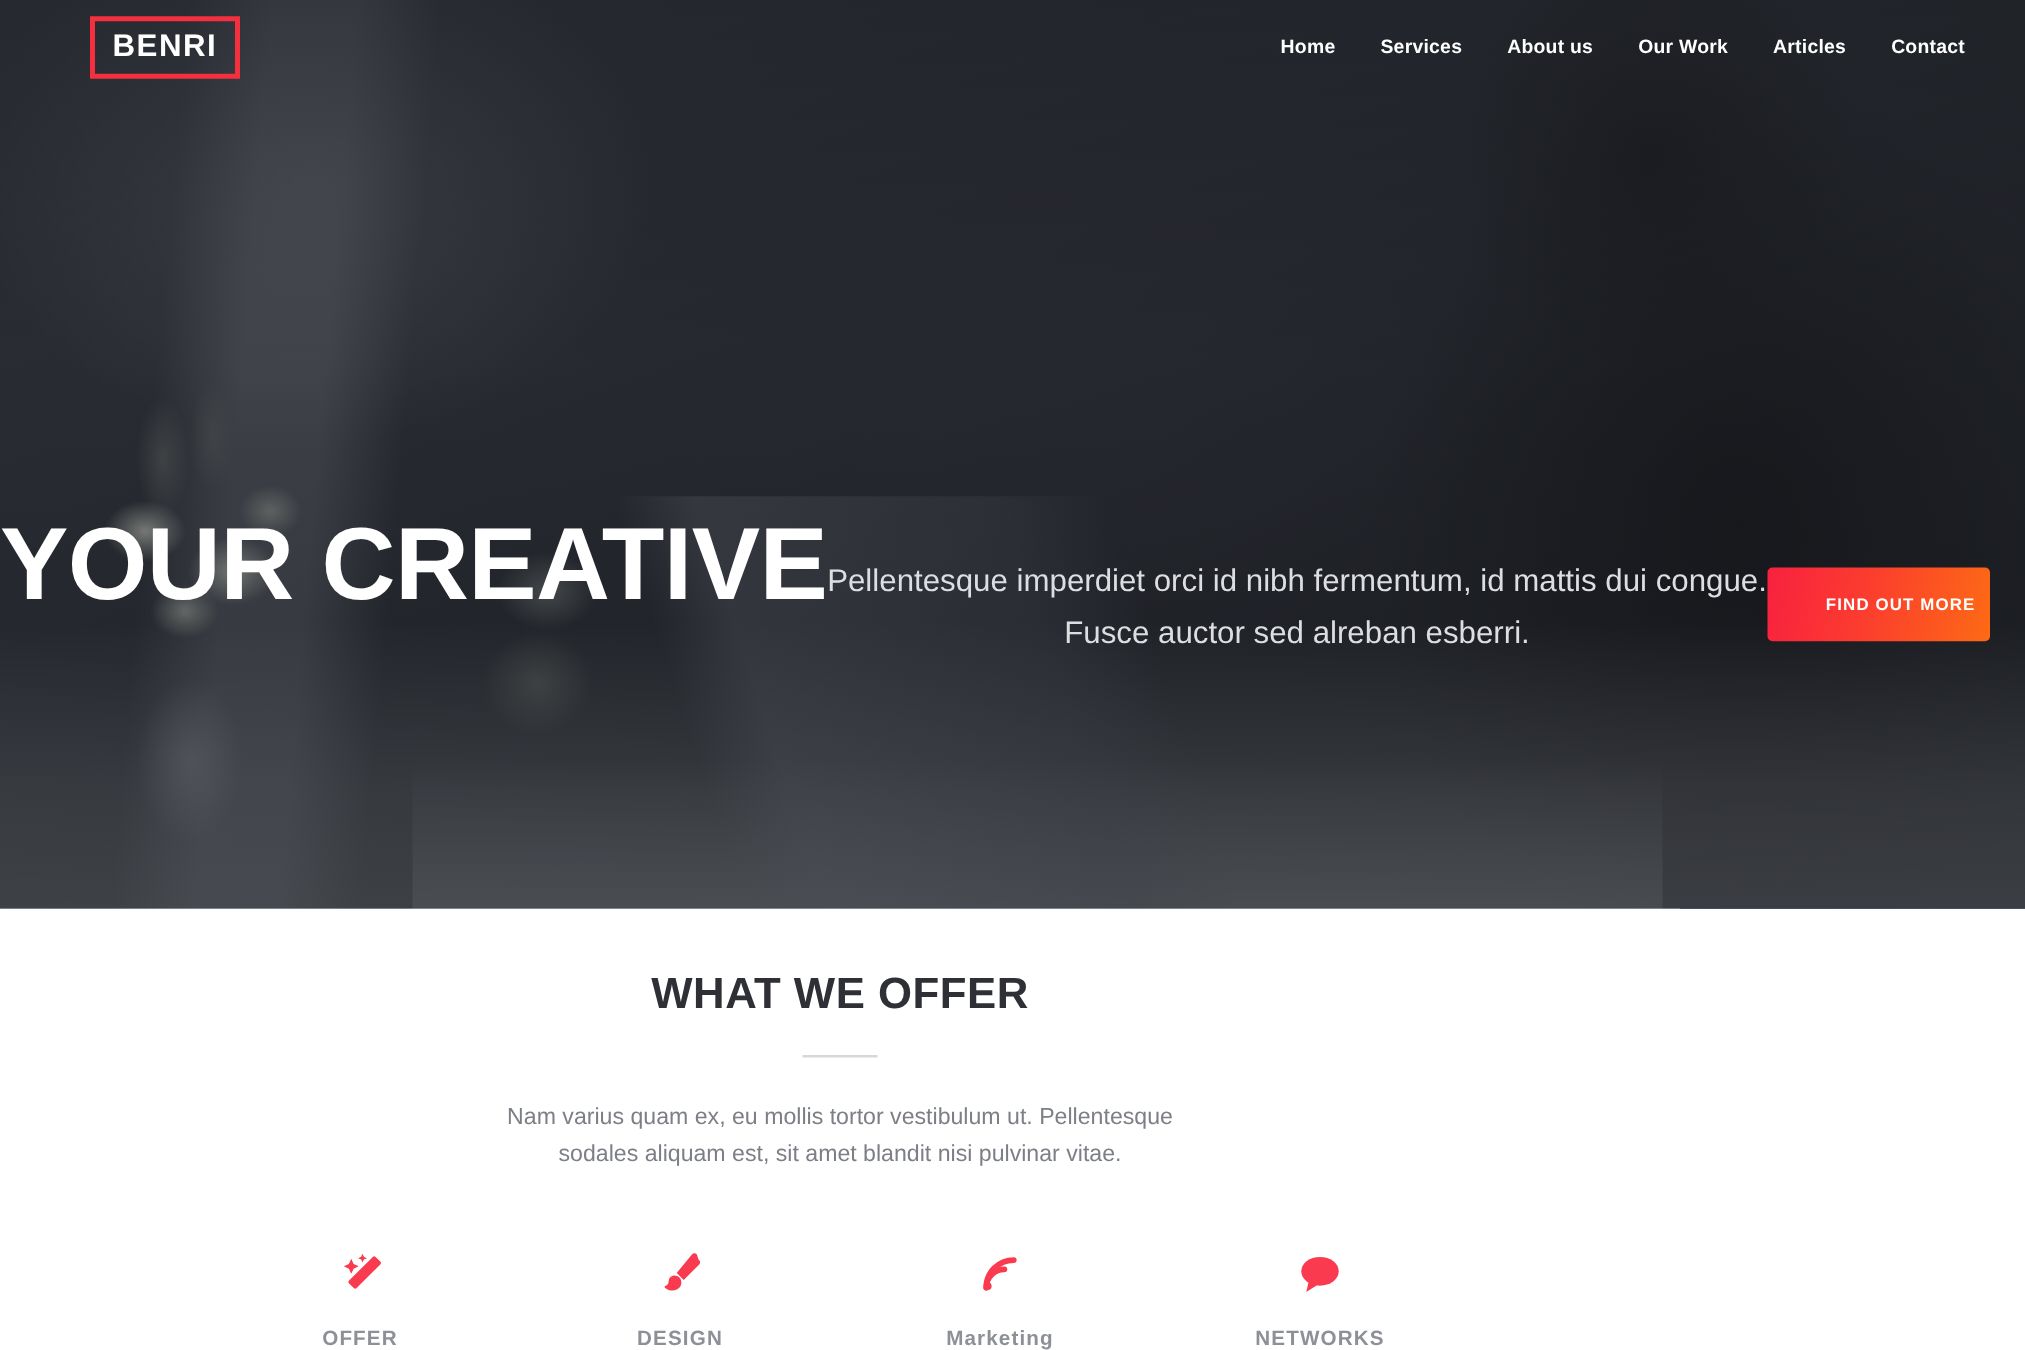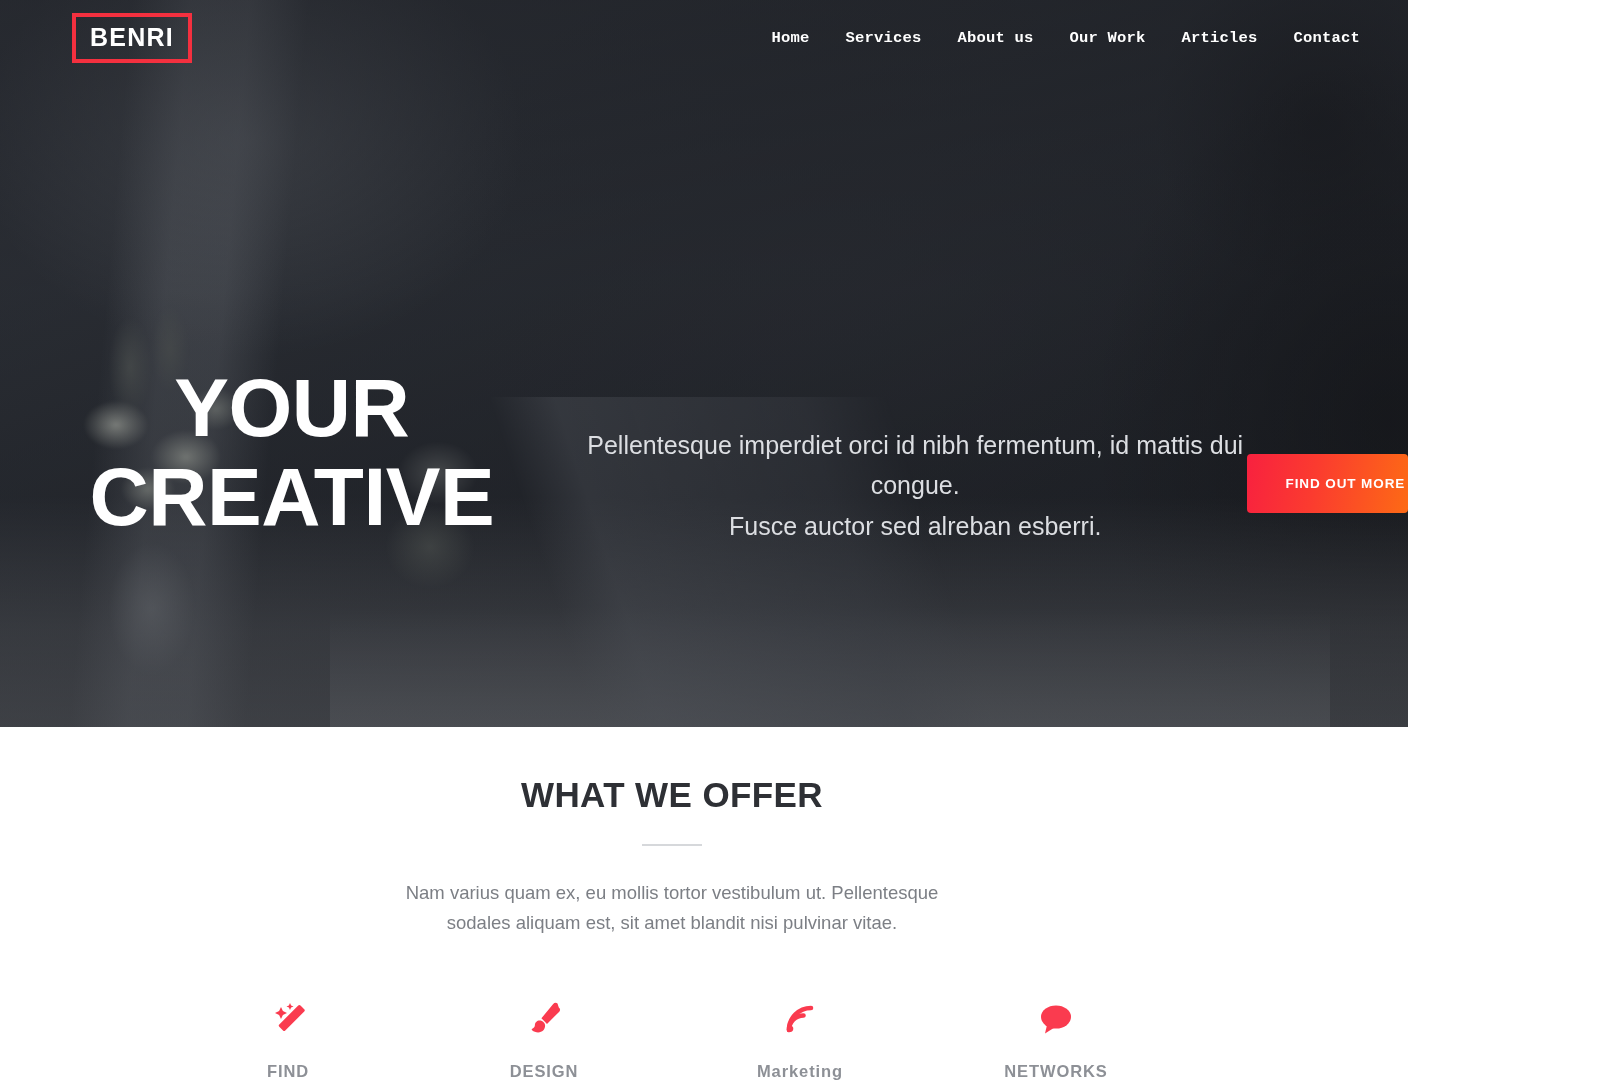--- a/index.html
+++ b/index.html
@@ -8,21 +8,21 @@
     width: 1620px;
     height: 1080px;
     overflow: hidden;
     font-family: "Liberation Sans", sans-serif;
     background: #ffffff;
   }
 
   
   .hero {
     position: relative;
-    width: 1408px;
+    width: 1620px;
     height: 727px;
     overflow: hidden;
     background: #1d4ed8;
   }
 
   
   .hero-photo {
     position: absolute;
     inset: 0;
     background:
@@ -98,21 +98,20 @@
     font-weight: bold;
     letter-spacing: 1.2px;
     line-height: 1;
     text-decoration: none;
   }
 
   .nav {
     display: flex;
     align-items: center;
     gap: 36px;
-    font-family: Liberation Mono, monospace;
   }
   .nav-item {
     color: #ffffff;
     font-size: 15.5px;
     font-weight: bold;
     letter-spacing: 0.2px;
     text-decoration: none;
     white-space: nowrap;
     cursor: pointer;
   }
@@ -271,21 +270,21 @@
 
     <div class="service">
       <span class="service-icon">
         <svg width="44" height="44" viewBox="0 0 44 44" fill="#fa3b4f">
           <rect x="21.5" y="6" width="8.5" height="30" rx="1.6" transform="rotate(45 25.75 21)"></rect>
           <path d="M15 10 l1.9 4.1 4.1 1.9 -4.1 1.9 -1.9 4.1 -1.9-4.1 -4.1-1.9 4.1-1.9z"></path>
           <path d="M24 6 l1.1 2.4 2.4 1.1 -2.4 1.1 -1.1 2.4 -1.1-2.4 -2.4-1.1 2.4-1.1z"></path>
           <path d="M31 16 l0.8 1.8 1.8 0.8 -1.8 0.8 -0.8 1.8 -0.8-1.8 -1.8-0.8 1.8-0.8z"></path>
         </svg>
       </span>
-      <span class="service-label">FIND</span>
+      <span class="service-label">OFFER</span>
     </div>
 
     <div class="service">
       <span class="service-icon">
         <svg width="44" height="44" viewBox="0 0 44 44" fill="#fa3b4f">
           <path d="M35.5 6.5c-1.3-1.3-3.1-1-4.3 0.4L19.4 21.3l5.6 5.6L37 14.9c1.4-1.3 1.5-3.1-0.2-4.4z"></path>
           <path d="M17.6 23.4c-2.6 0-4.7 2.1-4.7 4.7 0 1.9-1 3-2.6 3.7-0.7 0.3-0.8 1-0.2 1.5 1.6 1.3 3.8 2.1 6 2.1 4.2 0 7-2.9 7-6.6 0-2.8-2.2-5.4-5.5-5.4z"></path>
         </svg>
       </span>
       <span class="service-label">DESIGN</span>

